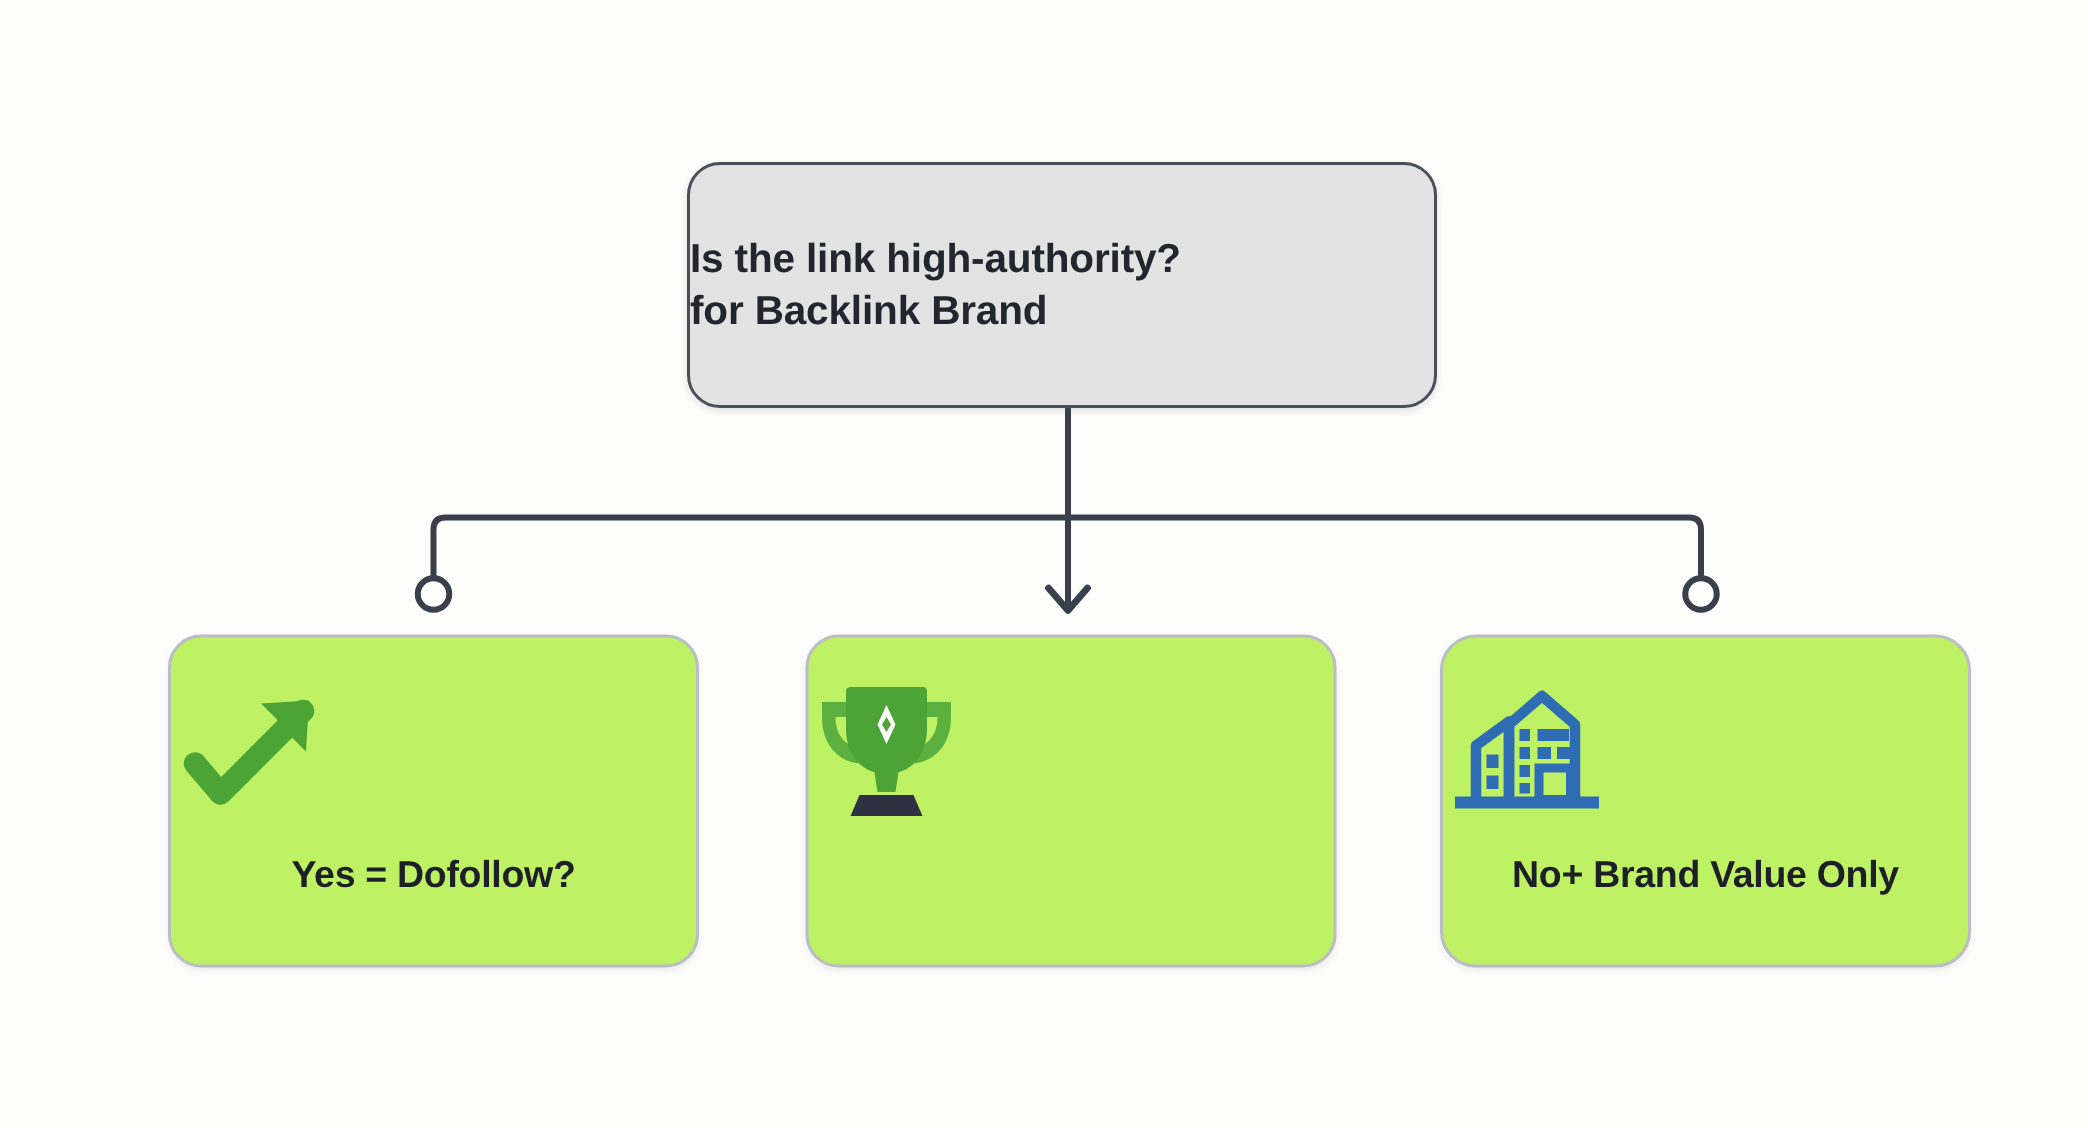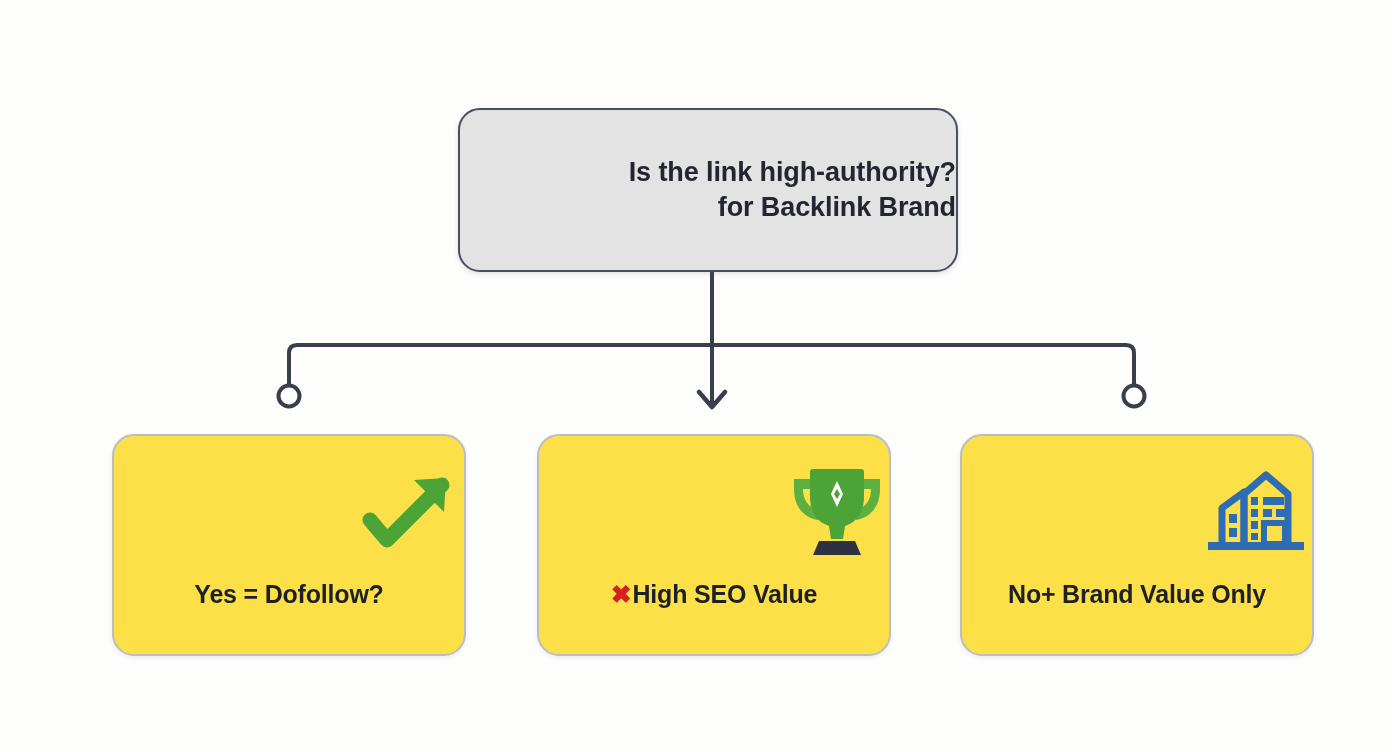--- a/index.html
+++ b/index.html
@@ -36,53 +36,53 @@
     left: 458px;
     top: 108px;
     width: 500px;
     height: 164px;
     box-sizing: border-box;
     background: #e3e3e4;
     border: 2.5px solid #4a4f5c;
     border-radius: 22px;
     display: flex;
     flex-direction: column;
-    align-items: flex-end;
+    align-items: flex-start;
     justify-content: center;
     box-shadow: 0 2px 5px rgba(90,95,105,0.18);
   }
   .root-line {
     color: #23262e;
     font-size: 27px;
     font-weight: bold;
     line-height: 1.30;
     letter-spacing: -0.1px;
     text-align: center;
     white-space: nowrap;
   }
 
   
   .card {
     position: absolute;
-    top: 434px;
+    top: 423px;
     width: 354px;
     height: 222px;
     box-sizing: border-box;
-    background: #fde047;
+    background: #bef264;
     border: 2px solid #b9bdc4;
     border-radius: 22px;
     display: flex;
     flex-direction: column;
-    align-items: flex-end;
+    align-items: flex-start;
     justify-content: flex-start;
     box-shadow: 0 2px 4px rgba(120,125,135,0.13);
   }
   #card-1 { left: 112px; }
   #card-2 { left: 537px; }
-  #card-3 { left: 960px; }
+  #card-3 { left: 960px; border-radius: 24px; }
 
   .card-icon {
     margin-top: 26px;
     height: 96px;
     display: flex;
     align-items: center;
     justify-content: center;
   }
   .card-label {
     margin-top: 22px;
@@ -152,23 +152,20 @@
                  C79,52 68,64 52,64 C36,64 25,52 25,34 Z" fill="#4ca336"></path>
 
         <path d="M52,18 L58,31 L52,44 L46,31 Z" fill="#ffffff"></path>
         <path d="M52,26 L55,31 L52,36 L49,31 Z" fill="#4ca336"></path>
 
         <path d="M44,63 L60,63 L58,76 L46,76 Z" fill="#4ca336"></path>
 
         <path d="M34,78 L70,78 L76,92 L28,92 Z" fill="#2e3142"></path>
       </svg>
     </div>
-    <div class="card-label">
-      <span class="xmark">✖</span><span>High SEO Value</span>
-    </div>
   </div>
 
   <div class="card" id="card-3">
     <div class="card-icon">
       <svg width="112" height="92" viewBox="0 0 112 92">
         <g fill="none" stroke="#2e6db4" stroke-width="7" stroke-linejoin="round">
 
           <path d="M22,82 L22,44 L44,28 L44,82"></path>
 
           <path d="M44,82 L44,30 L66,11 L88,30 L88,82"></path>

